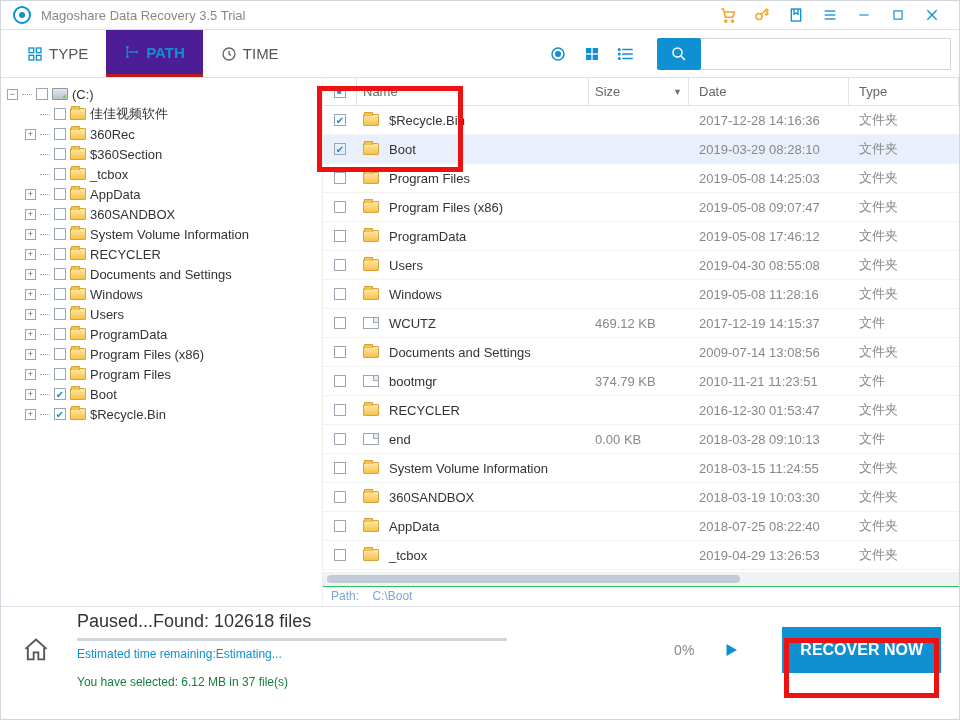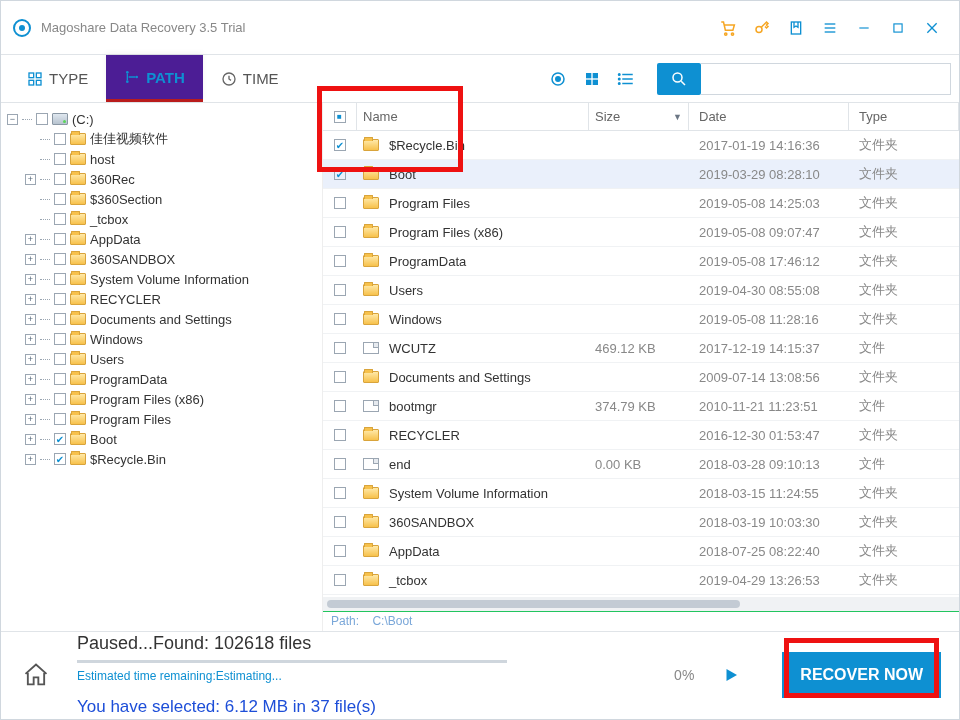--- a/index.html
+++ b/index.html
@@ -1,17 +1,17 @@
 <!DOCTYPE html>
 <html><head>
 <meta charset="utf-8">
 <style>
 * { box-sizing: border-box; margin: 0; padding: 0; font-family: "Segoe UI", Arial, sans-serif; }
 body { width: 960px; height: 720px; background: #fff; font-size: 13px; color: #333; overflow: hidden; border: 1px solid #d0d7de; }
-.titlebar { height: 54px; display: flex; align-items: center; padding: 0 12px; border-bottom: 1px solid #e0e4e8; }
+.titlebar { height: 29px; display: flex; align-items: center; padding: 0 12px; border-bottom: 1px solid #e0e4e8; }
 .titlebar .logo { width: 18px; height: 18px; border-radius: 50%; border: 2px solid #0e90d2; margin-right: 10px; position: relative; }
 .titlebar .logo::after { content: ""; position: absolute; width: 6px; height: 6px; background: #0e90d2; border-radius: 50%; top: 4px; left: 4px; }
 .titlebar .title { color: #888; font-size: 13px; flex: 0 0 auto; }
 .titlebar .spacer { flex: 1; }
 .titlebar .ticon { width: 30px; height: 30px; display: flex; align-items: center; justify-content: center; color: #f6a623; margin-left: 4px; cursor: pointer; }
 .titlebar .ticon.win { color: #0e90d2; }
 .titlebar .ticon.close { color: #0e90d2; }
 
 .tabbar { height: 48px; display: flex; align-items: stretch; padding: 0 8px; border-bottom: 1px solid #e0e4e8; }
 .tab { display: flex; align-items: center; padding: 0 18px; font-size: 15px; color: #555; cursor: pointer; gap: 6px; }
@@ -59,21 +59,21 @@
 .listscroll { height:14px; background:#f0f2f4; position:relative; }
 .listscroll .thumb { position:absolute; left:4px; top:3px; height:8px; width:65%; background:#c3cbd4; border-radius:4px;}
 
 .footer { height: 86px; display:flex; align-items:center; padding: 10px 18px; border-top:1px solid #e0e4e8; gap: 24px; }
 .homebtn { width:34px; height:34px; display:flex; align-items:center; justify-content:center; cursor:pointer; }
 .status { flex:1; }
 .status .line1 { font-size:18px; color:#333; }
 .status .bar { height:3px; background:#cfd6dd; margin:6px 0; position:relative; width: 430px;}
 .status .bar .fill { height:100%; width:0%; background:#0e90d2;}
 .status .line2 { font-size:12px; color:#0e90d2; }
-.status .line3 { font-size:17px; color:#1d4ed8; margin-top:14px;}
+.status .line3 { font-size:12px; color:#15803d; margin-top:14px;}
 .pct { color:#888; font-size:14px; margin-right:4px;}
 .playbtn { color:#0e90d2; cursor:pointer; margin-right: 18px;}
 .recover { background:#0e90d2; color:#fff; font-weight:600; font-size:16px; padding: 14px 18px; border:none; cursor:pointer; }
 
 svg { display:block; }
 .hdrcb { width:12px; height:12px; border:1px solid #9ba6b2; display:inline-flex; align-items:center; justify-content:center;}
 .hdrcb::after{ content:"■"; font-size:8px; color:#0e90d2;}
 .tri { font-size:9px; color:#6b7684;}
 </style>
 </head>
@@ -200,27 +200,20 @@
     </div>
     <div id="tree-items">
         <div class="tree-row" style="padding-left: 20px;">
           <div class="toggle blank"></div>
           <div class="dotline"></div>
           <div class="cb"></div>
           <div class="folder ficon"></div>
           <span>佳佳视频软件</span>
         </div>
         <div class="tree-row" style="padding-left: 20px;">
-          <div class="toggle blank"></div>
-          <div class="dotline"></div>
-          <div class="cb"></div>
-          <div class="folder ficon"></div>
-          <span>host</span>
-        </div>
-        <div class="tree-row" style="padding-left: 20px;">
           <div class="toggle">+</div>
           <div class="dotline"></div>
           <div class="cb"></div>
           <div class="folder ficon"></div>
           <span>360Rec</span>
         </div>
         <div class="tree-row" style="padding-left: 20px;">
           <div class="toggle blank"></div>
           <div class="dotline"></div>
           <div class="cb"></div>
@@ -343,21 +336,21 @@
     <div class="listbody" id="list-body">
         <div class="row">
           <div class="col-check">
             <div class="cb checked"></div>
           </div>
           <div class="col-name">
             <div class="folder ficon"></div>
             <span>$Recycle.Bin</span>
           </div>
           <div class="col-size"></div>
-          <div class="col-date">2017-01-19 14:16:36</div>
+          <div class="col-date">2017-12-28 14:16:36</div>
           <div class="col-type">文件夹</div>
         </div>
         <div class="row selected">
           <div class="col-check">
             <div class="cb checked"></div>
           </div>
           <div class="col-name">
             <div class="folder ficon"></div>
             <span>Boot</span>
           </div>

